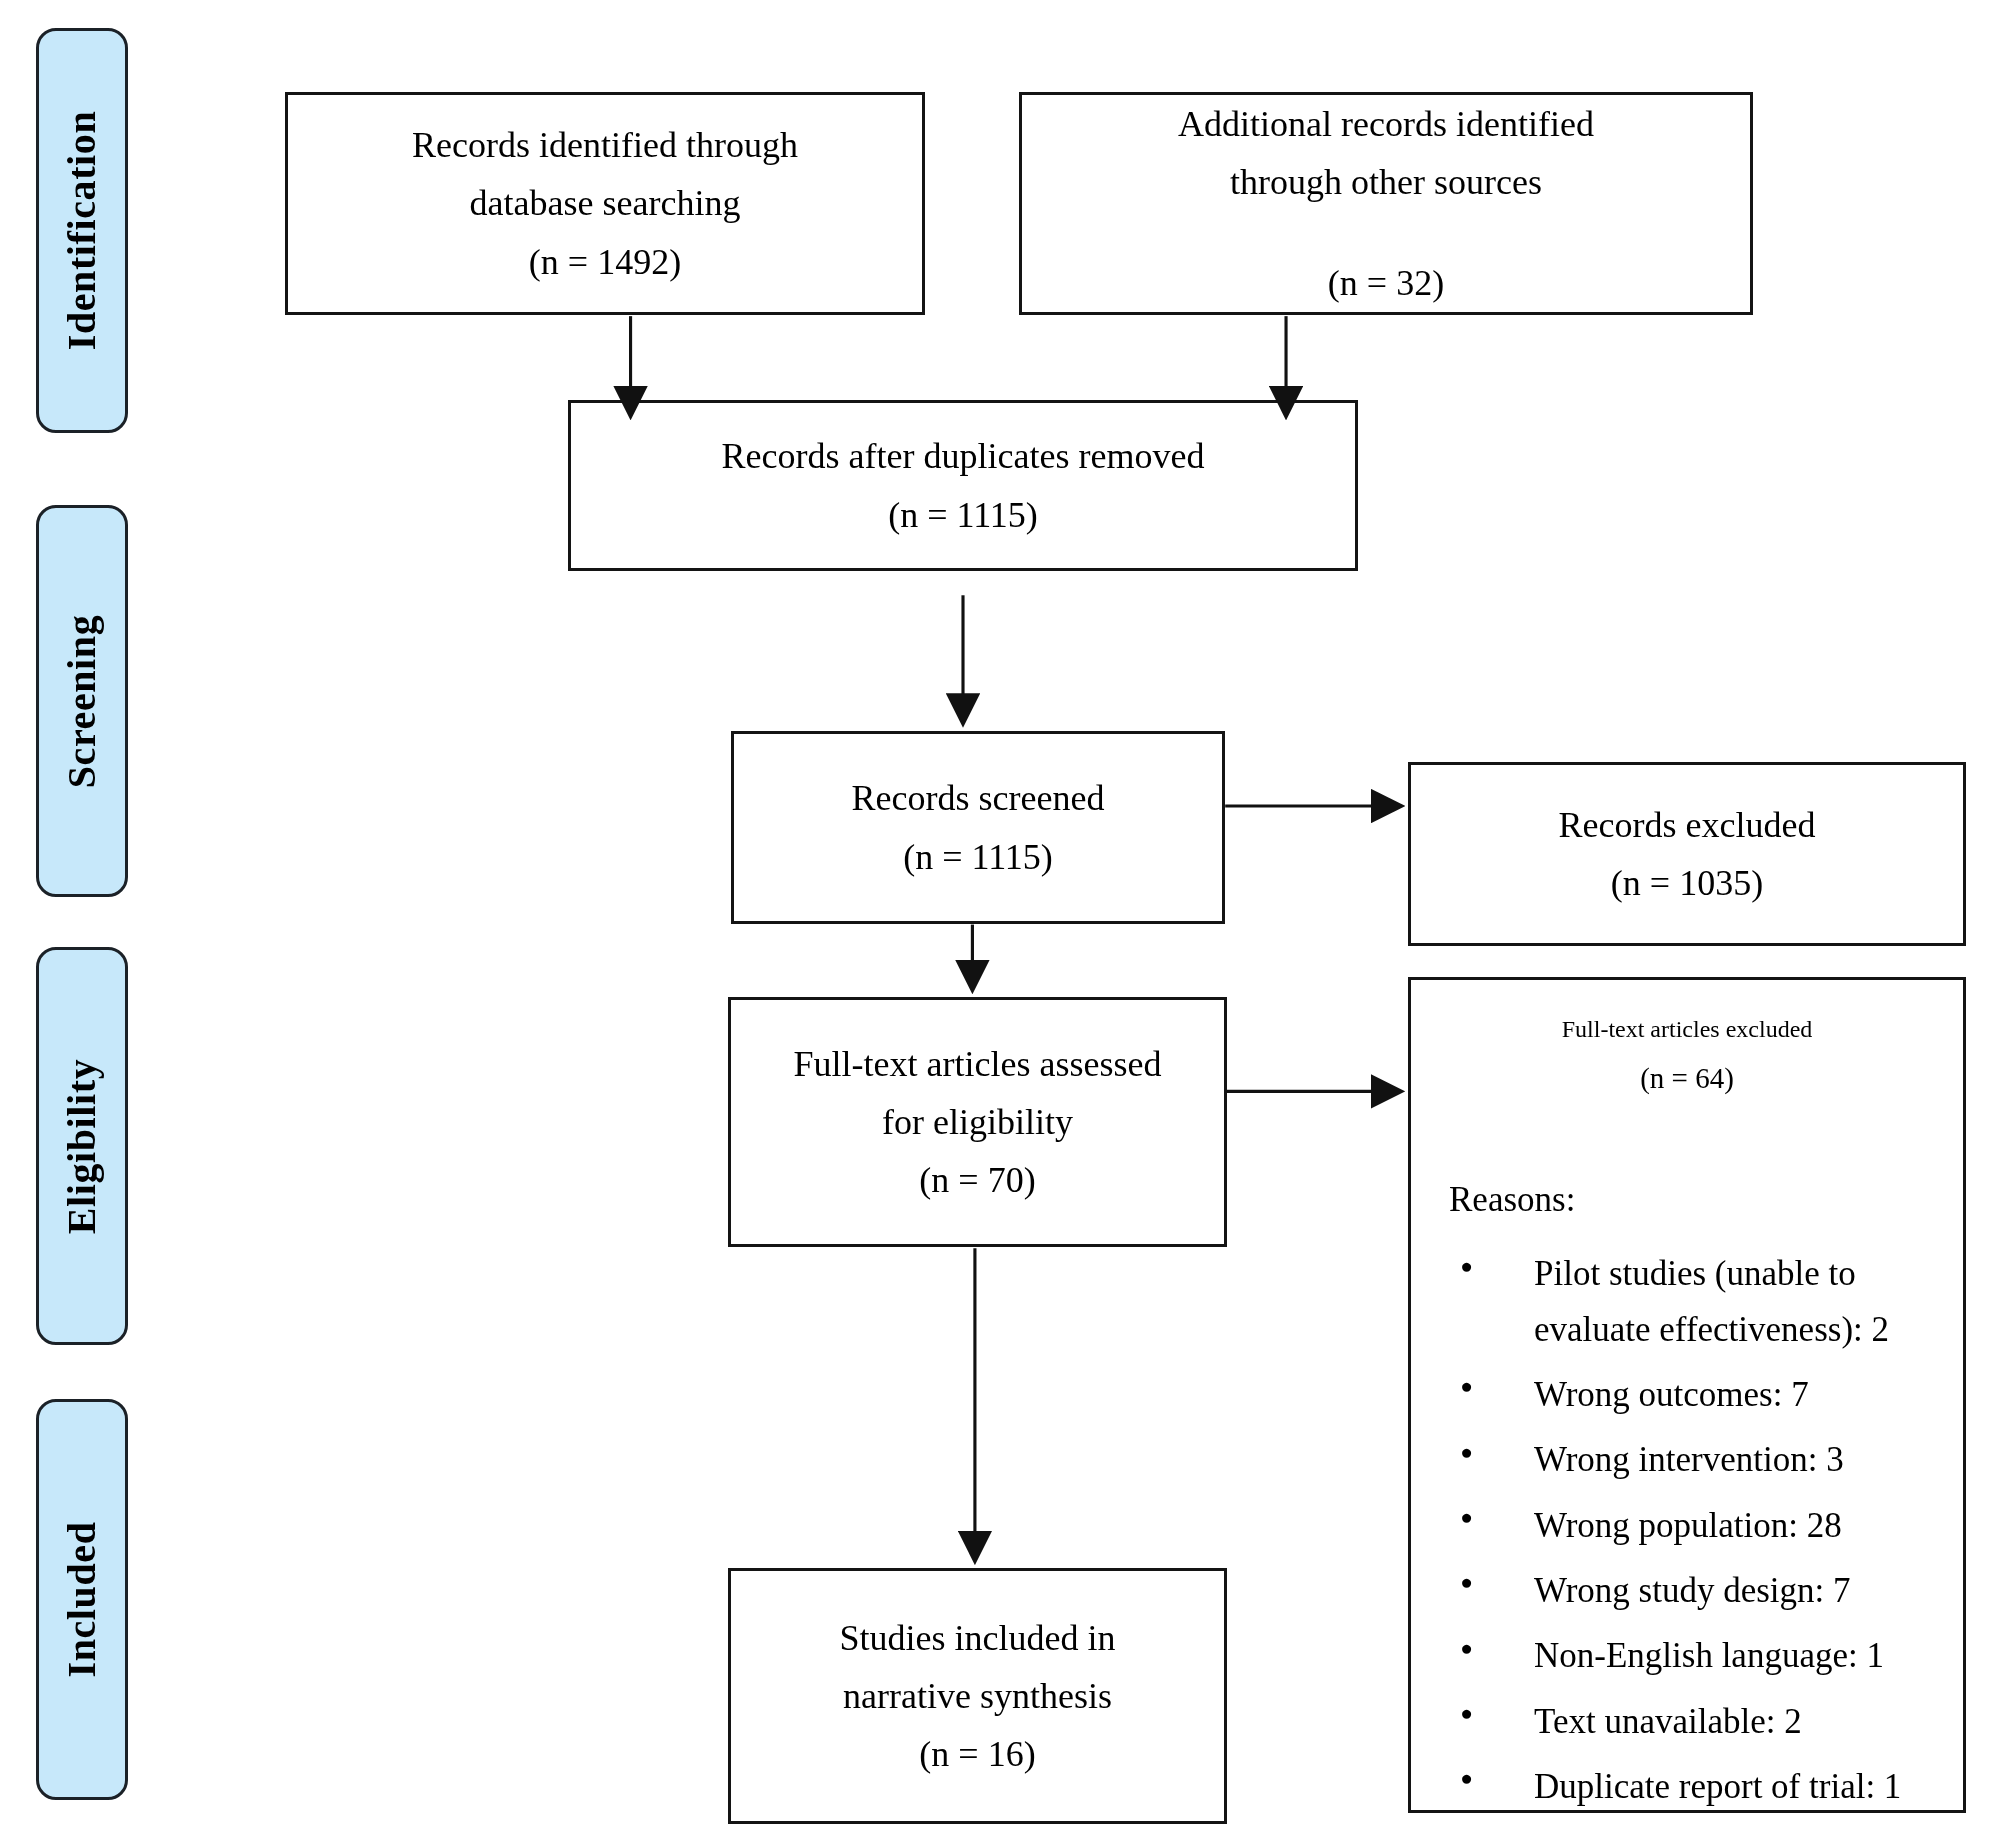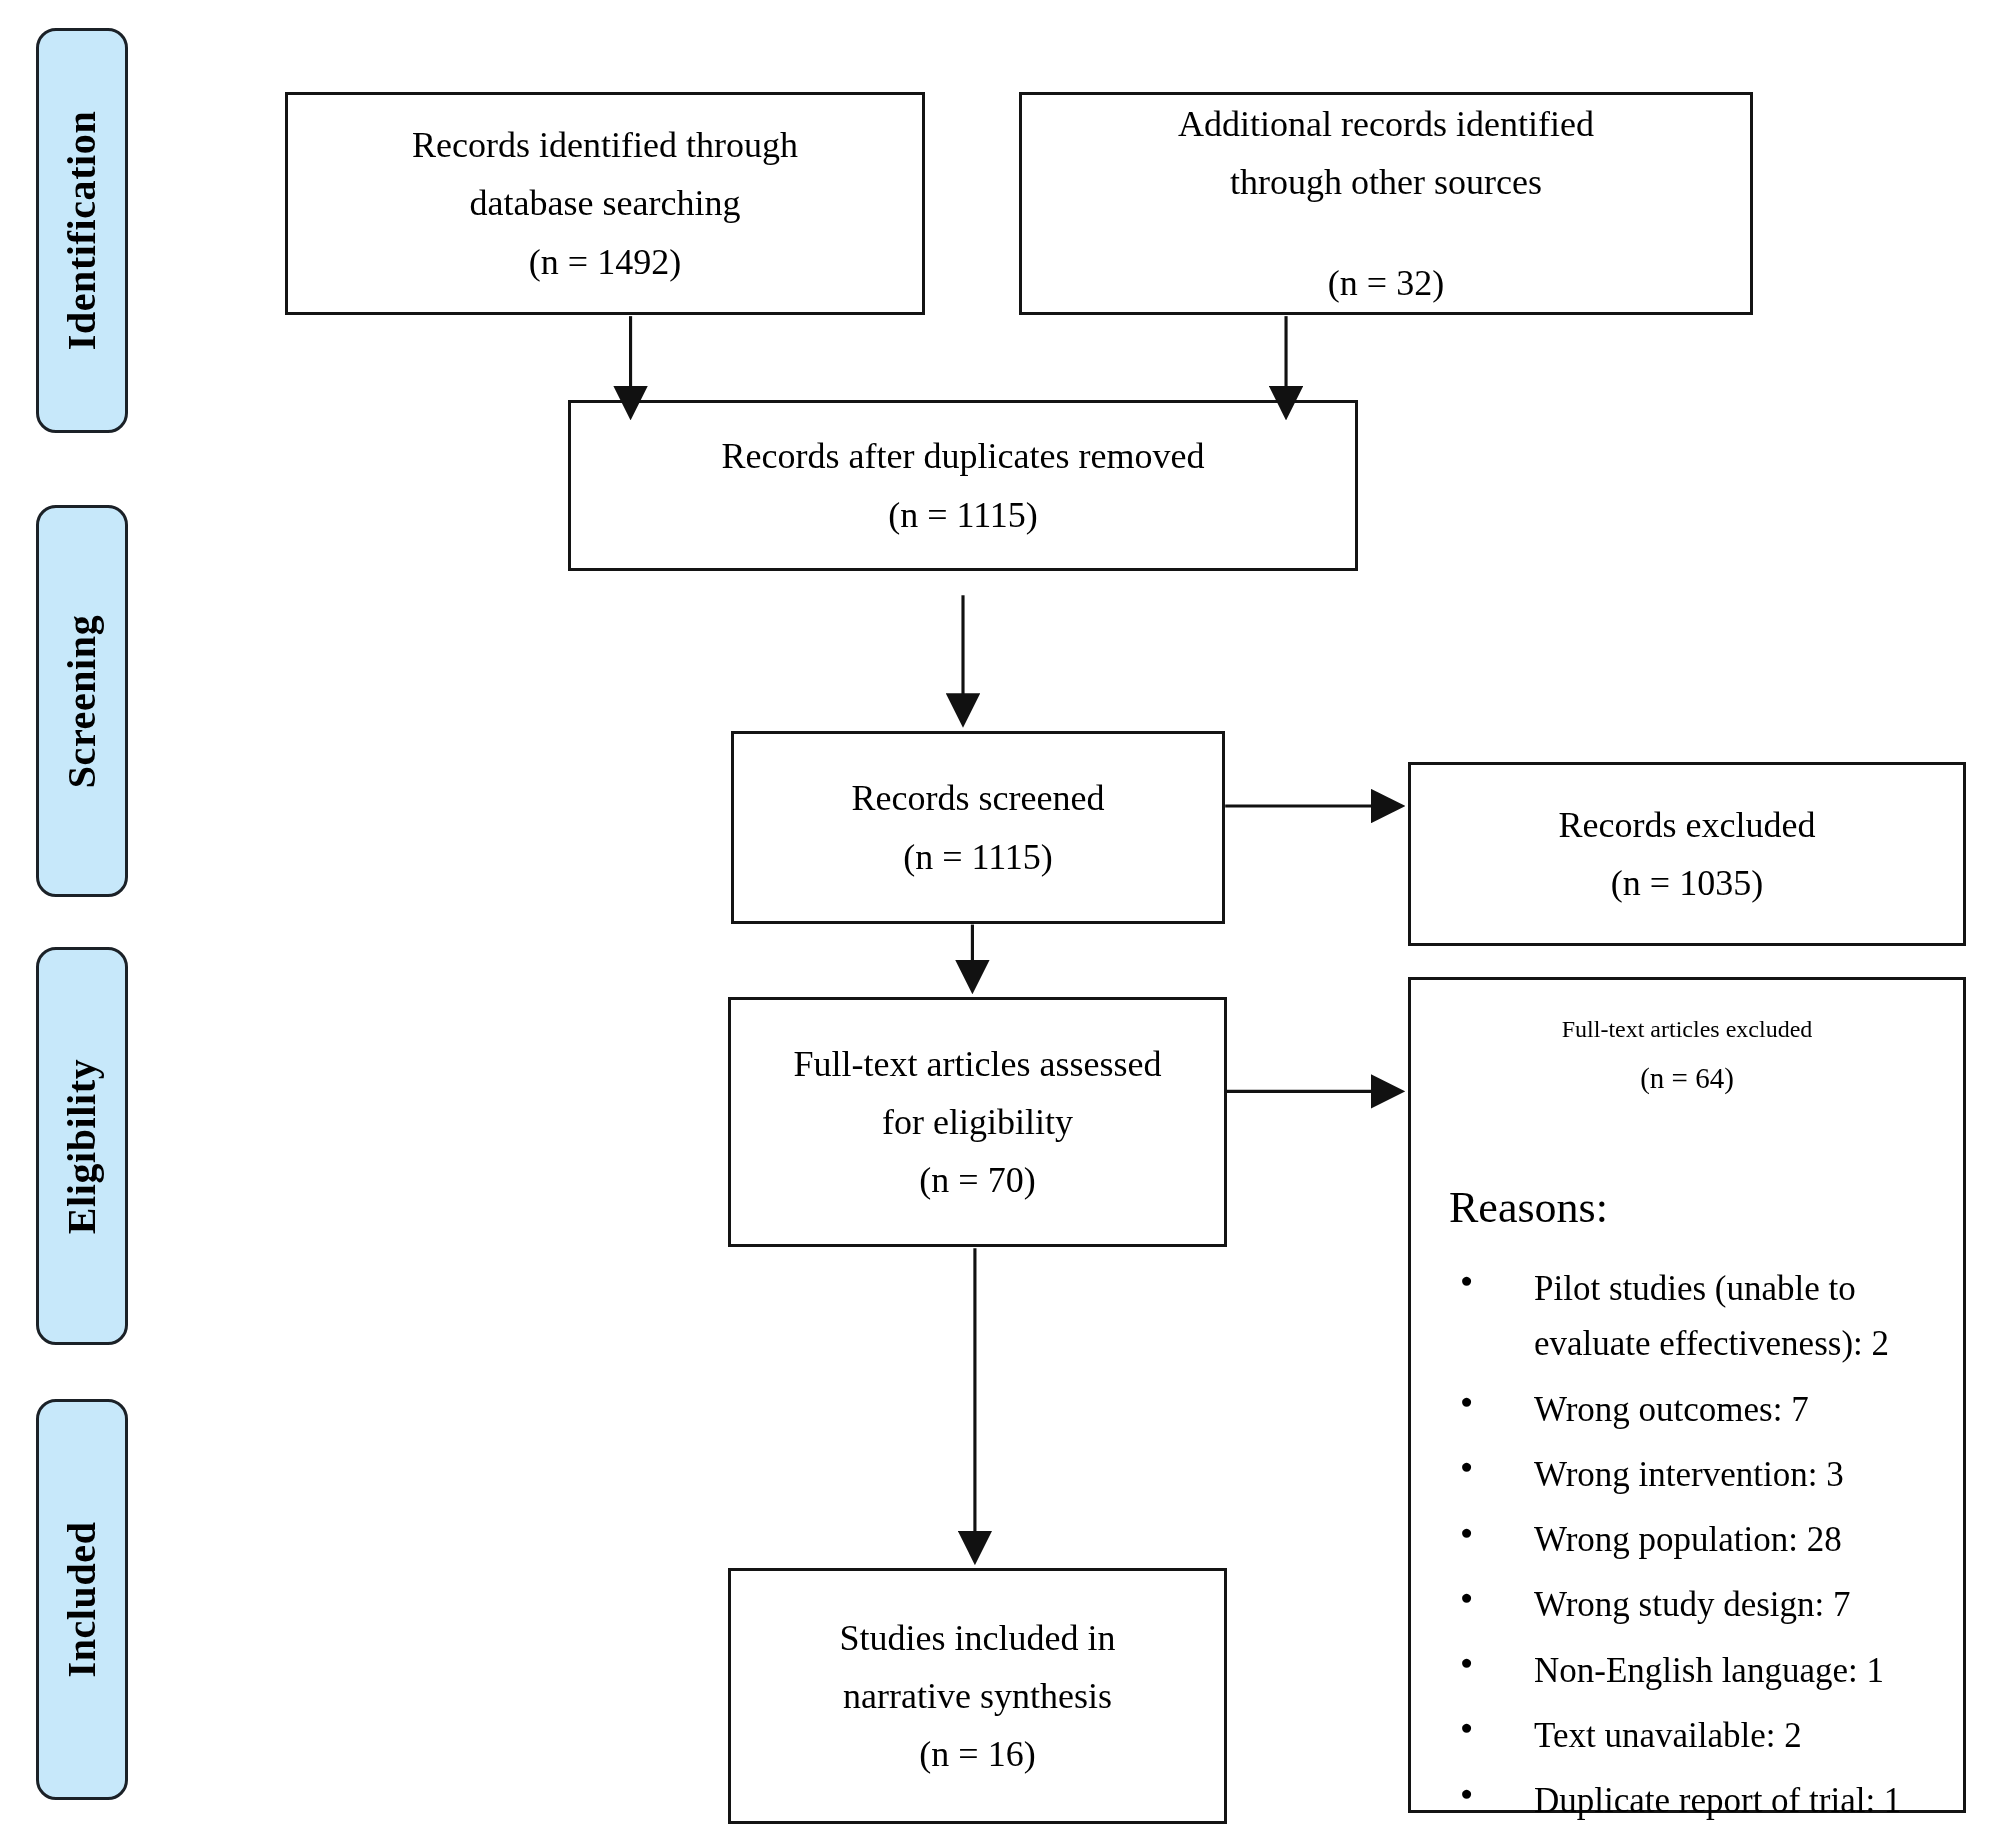--- a/index.html
+++ b/index.html
@@ -51,21 +51,21 @@
 
   
   .fbox.reasons {
     justify-content: flex-start;
     align-items: stretch;
     text-align: left;
     padding: 30px 38px 25px 38px;
   }
   .rtitle { text-align: center; font-size: 24px; }
   .rcount { text-align: center; font-size: 29px; margin-top: 6.3px; }
-  .rlabel { text-align: left; margin-top: 70px; font-size: 44px; }
+  .rlabel { text-align: left; margin-top: 70px; font-size: 35px; }
   ul.rlist {
     list-style: none;
     margin: 17.6px 0 0 0;
     padding: 0;
     font-size: 35px;
     line-height: 1.58;
   }
   ul.rlist li {
     position: relative;
     padding-left: 85px;

